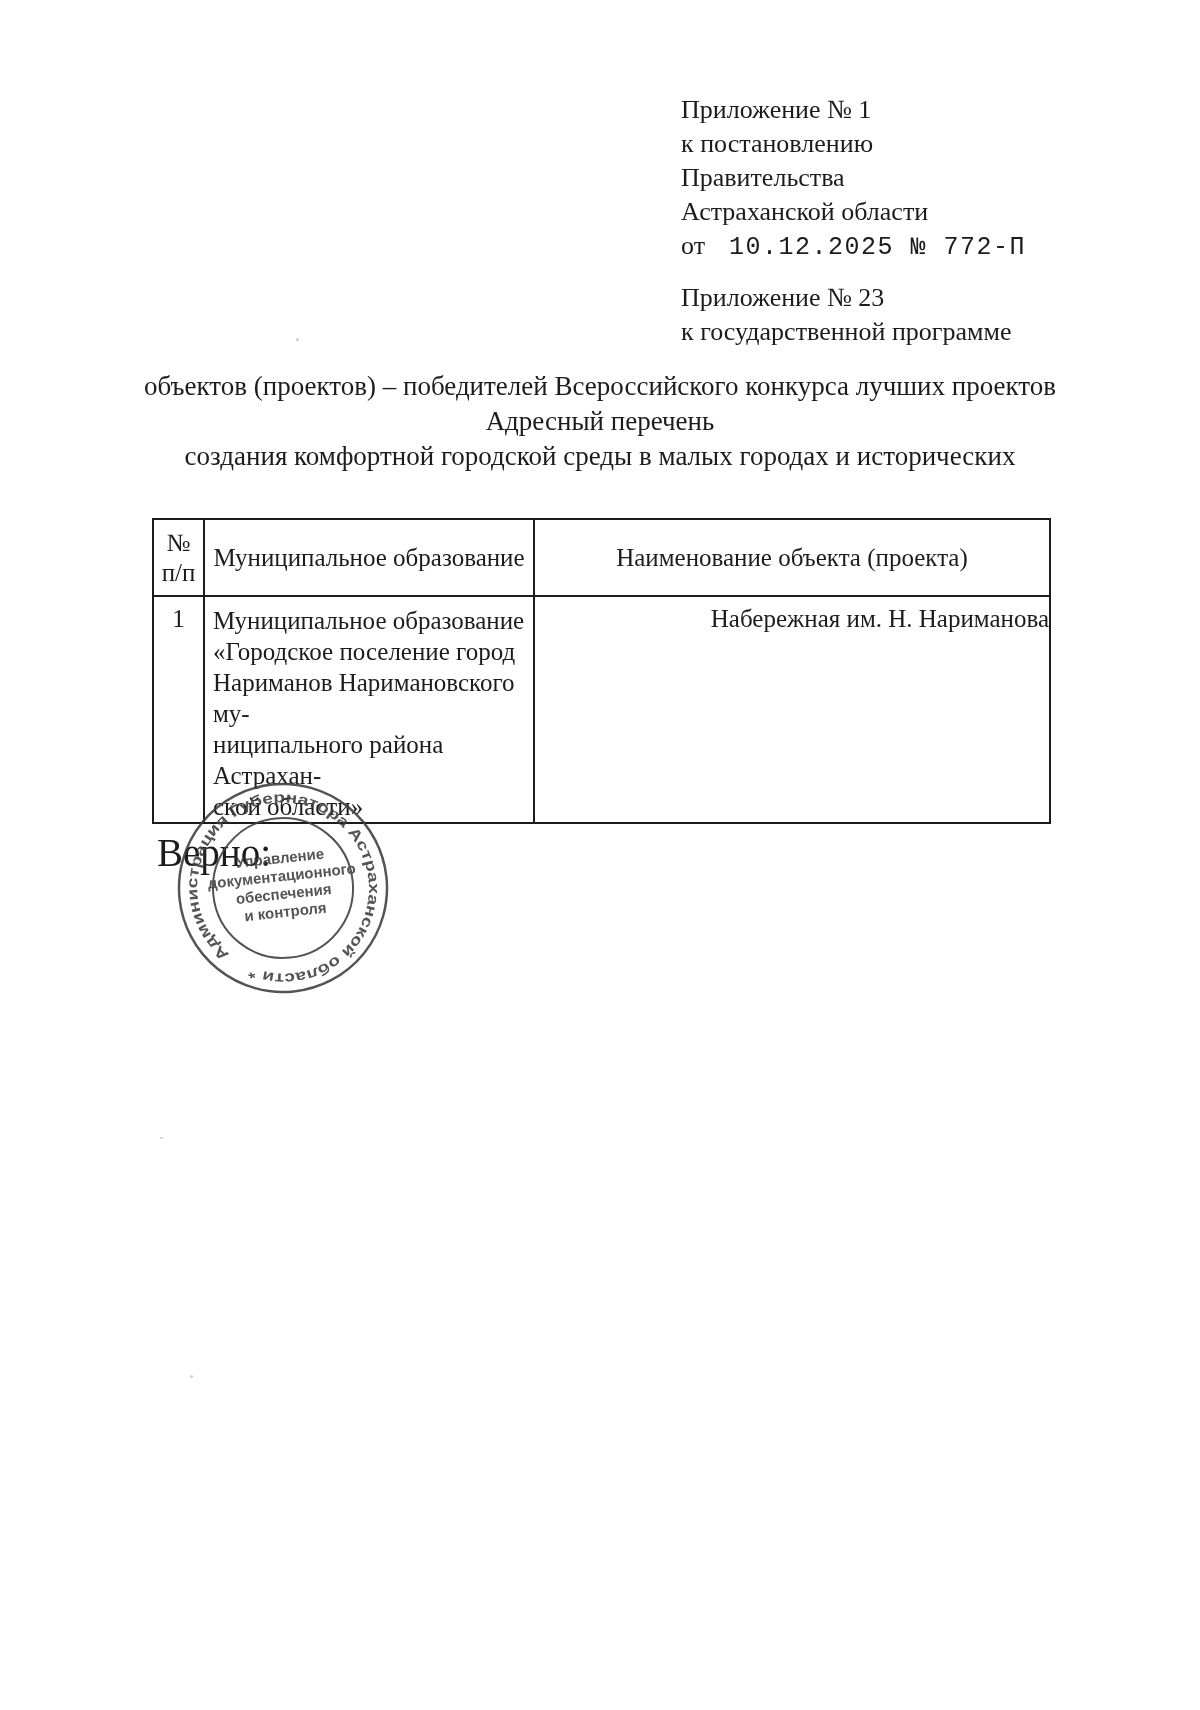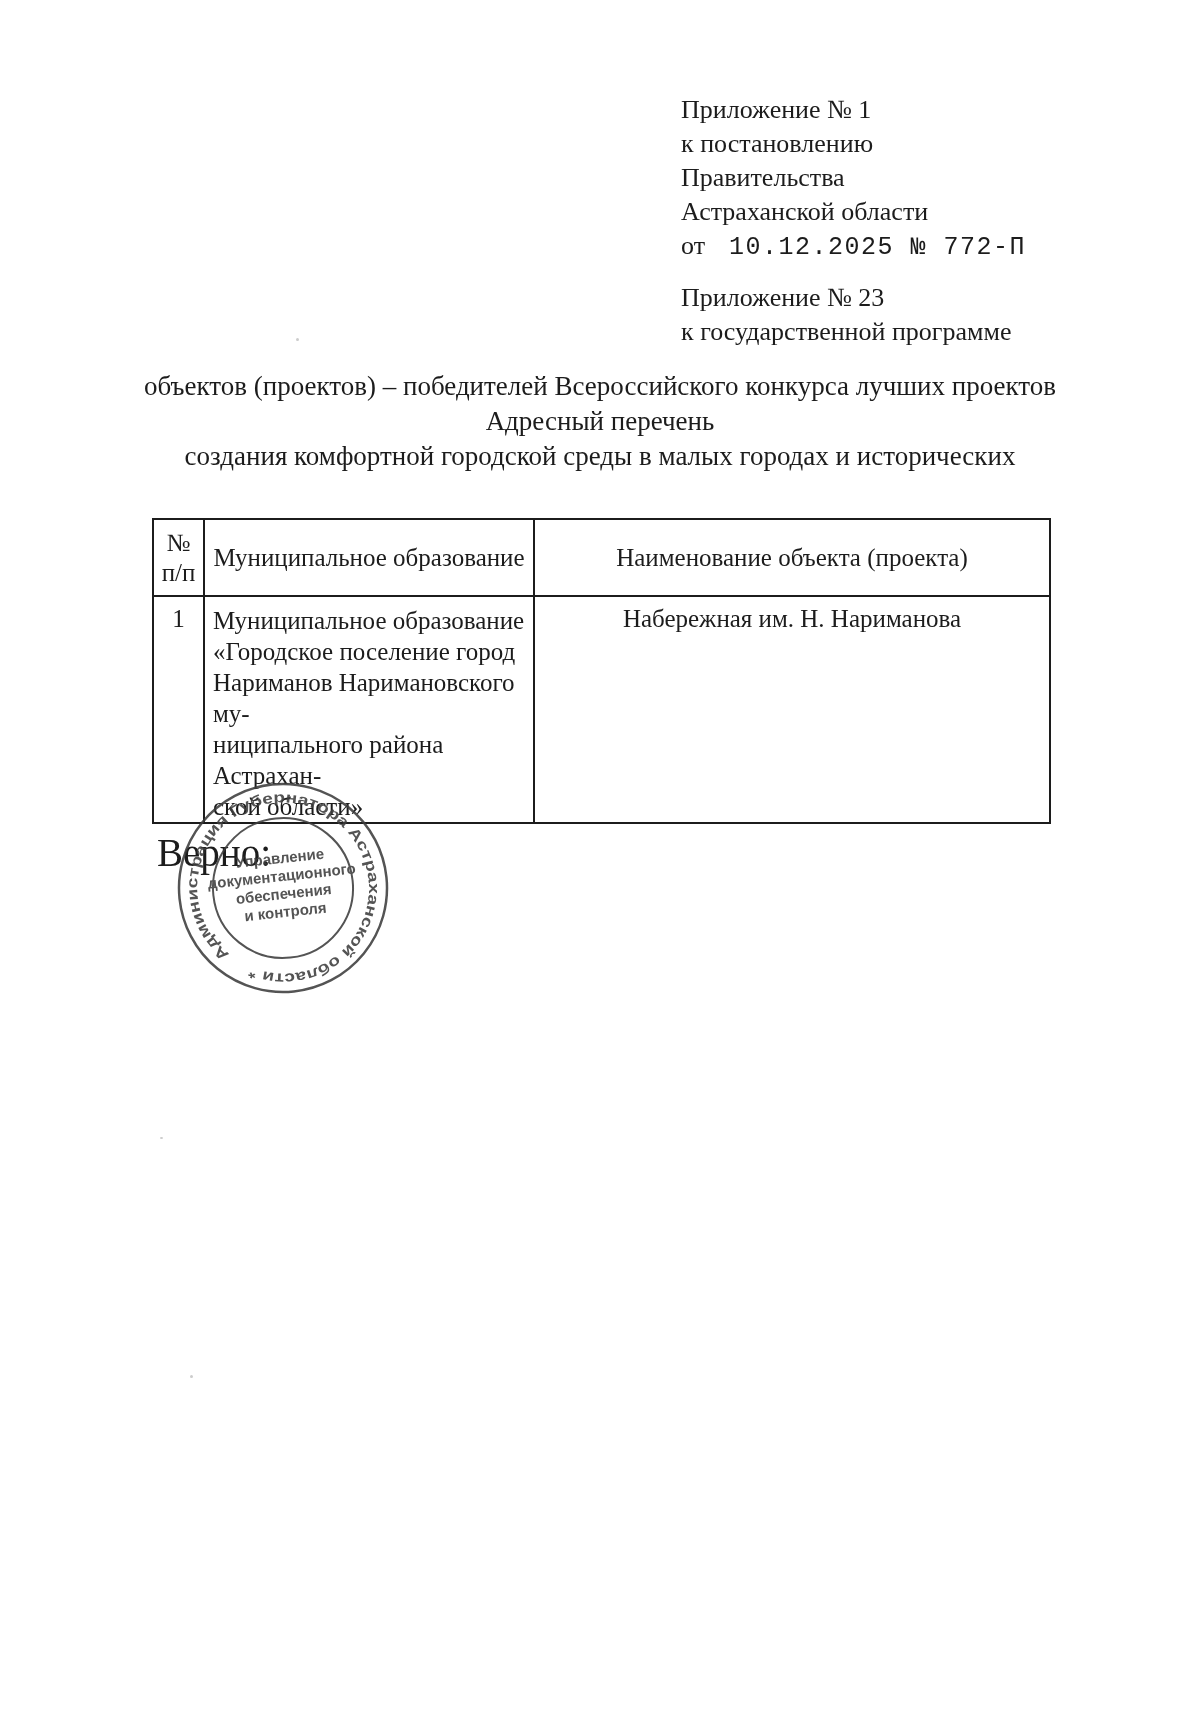--- a/index.html
+++ b/index.html
@@ -68,21 +68,21 @@
     vertical-align: top;
     padding-top: 8px;
   }
   .cell-num { text-align: center; }
   .cell-mun {
     padding-left: 8px;
     padding-right: 4px;
     white-space: pre-line;
     line-height: 31px;
   }
-  .cell-obj { text-align: center; }
+  .cell-obj { text-align: right; }
 
   
   .verify-label {
     position: absolute;
     left: 157px;
     top: 830px;
     font-size: 39px;
   }
   .stamp {
     position: absolute;

